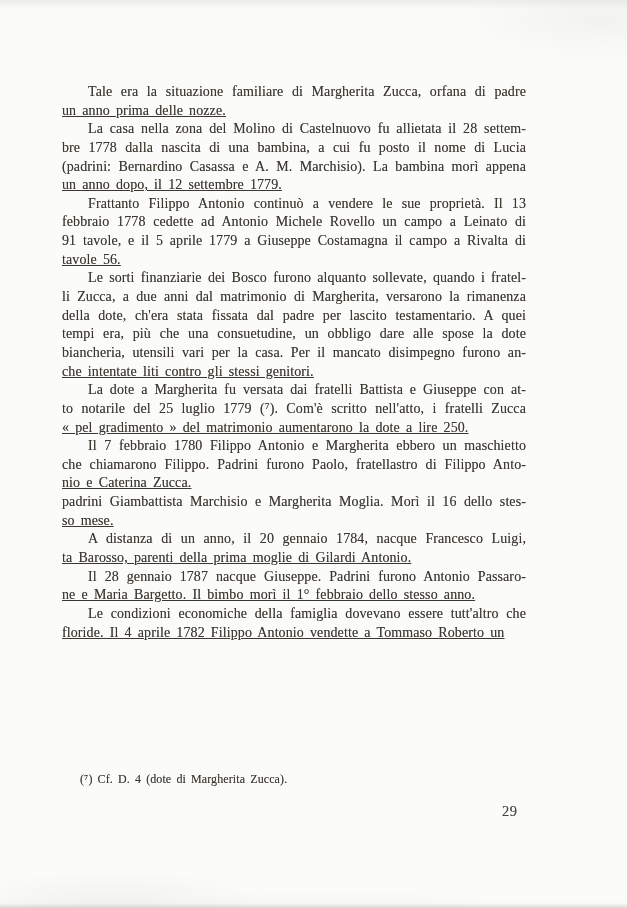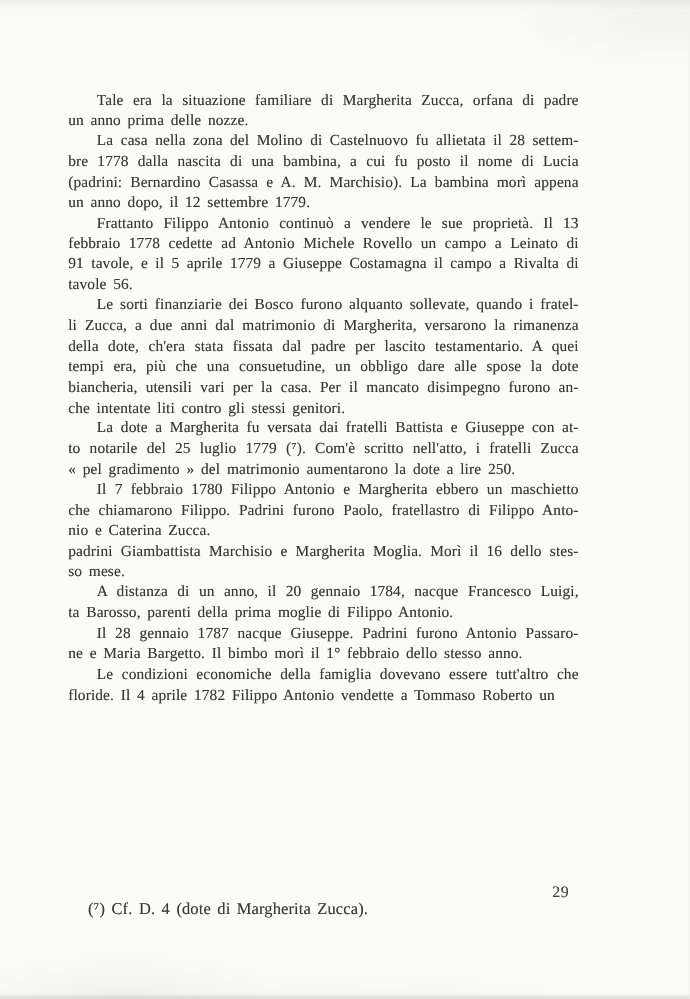--- a/index.html
+++ b/index.html
@@ -31,32 +31,31 @@
   .paragraph { margin: 0; }
   .line {
     height: 18.65px;
     line-height: 18.65px;
     overflow: hidden;
     text-align: justify;
     text-align-last: justify;
     box-sizing: border-box;
   }
   .line.first { padding-left: 26px; }
-  .line.last { text-align-last: left; word-spacing: 2.5px; }
+  .line.last { text-align-last: left; word-spacing: 2.5px; text-decoration: underline; }
   .footnote {
     position: absolute;
     left: 80px;
     top: 771px;
     width: 440px;
-    font-size: 15px;
+    font-size: 12px;
     line-height: 17px;
     word-spacing: 2px;
     letter-spacing: 0.1px;
     text-shadow: 0 0 0.5px rgba(70,64,56,0.5);
-    margin-top: 48px;
   }
   .page-number {
     position: absolute;
     left: 502px;
     top: 803px;
     font-size: 14.5px;
     letter-spacing: 0.5px;
     color: #49443d;
     text-shadow: 0 0 0.5px rgba(70,64,56,0.5);
   }
@@ -99,21 +98,21 @@
         <div class="line first">Il 7 febbraio 1780 Filippo Antonio e Margherita ebbero un maschietto</div>
         <div class="line">che chiamarono Filippo. Padrini furono Paolo, fratellastro di Filippo Anto-</div>
         <div class="line last">nio e Caterina Zucca.</div>
       </div>
       <div class="paragraph">
         <div class="line">padrini Giambattista Marchisio e Margherita Moglia. Morì il 16 dello stes-</div>
         <div class="line last">so mese.</div>
       </div>
       <div class="paragraph">
         <div class="line first">A distanza di un anno, il 20 gennaio 1784, nacque Francesco Luigi,</div>
-        <div class="line last">ta Barosso, parenti della prima moglie di Filippo Antonio.</div>
+        <div class="line last">ta Barosso, parenti della prima moglie di Gilardi Antonio.</div>
       </div>
       <div class="paragraph">
         <div class="line first">Il 28 gennaio 1787 nacque Giuseppe. Padrini furono Antonio Passaro-</div>
         <div class="line last">ne e Maria Bargetto. Il bimbo morì il 1° febbraio dello stesso anno.</div>
       </div>
       <div class="paragraph">
         <div class="line first">Le condizioni economiche della famiglia dovevano essere tutt'altro che</div>
         <div class="line last">floride. Il 4 aprile 1782 Filippo Antonio vendette a Tommaso Roberto un</div>
       </div>
     </div>

